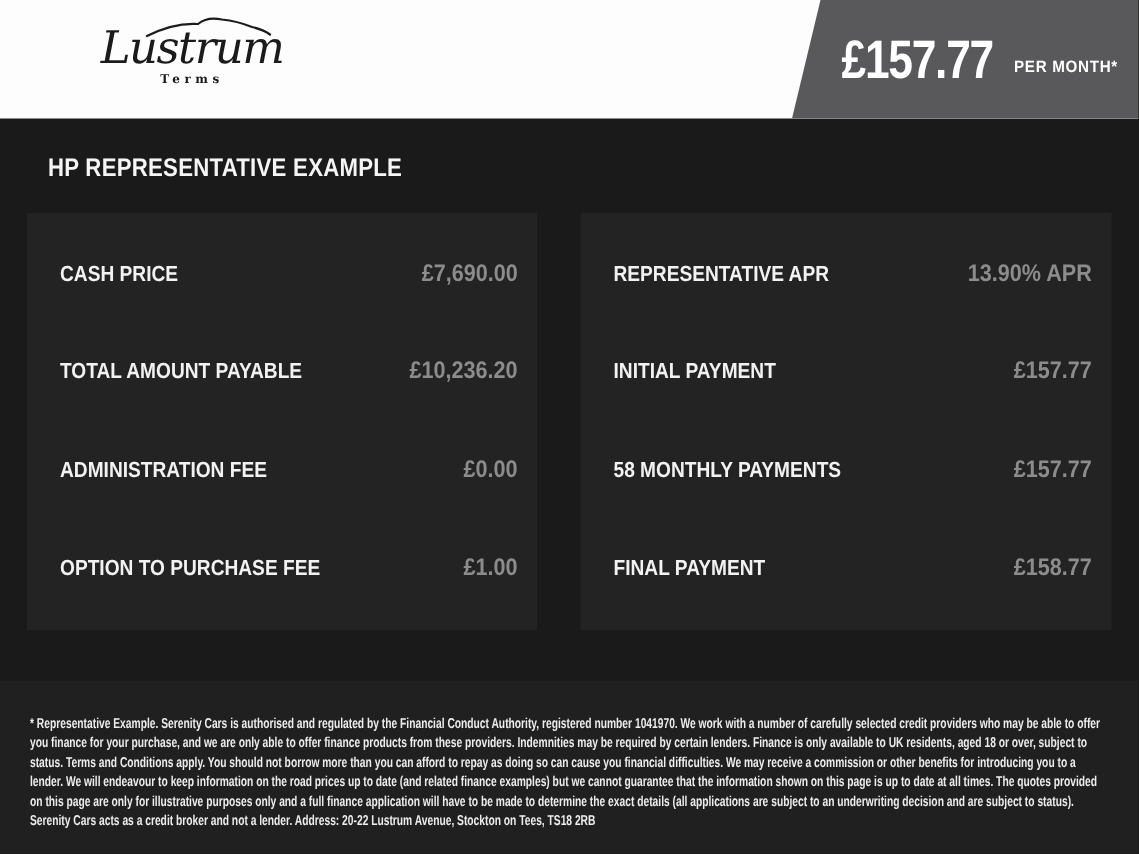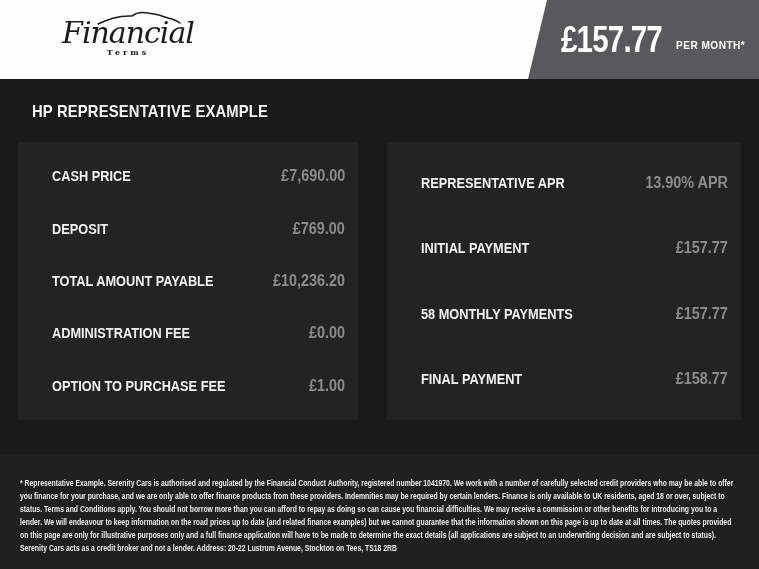--- a/index.html
+++ b/index.html
@@ -56,21 +56,21 @@
     position:absolute; left:18px; top:142px; width:723px; height:278px;
     display:flex; gap:29px;
   }
   .panel {
     background:#232323; height:278px;
     display:flex; flex-direction:column; justify-content:space-around;
     padding:8px 13px 8px 22px;
   }
   .panel-left  { width:340px; }
   .panel-right { width:354px; }
-  .row { display:flex; justify-content:space-between; align-items:center;margin-left:12px; }
+  .row { display:flex; justify-content:space-between; align-items:center; }
   .row-label {
     display:inline-block; color:#f2f2f2; font-weight:bold; font-size:14.5px;
     transform:scaleX(0.88); transform-origin:0 50%; white-space:nowrap;
   }
   .row-value {
     display:inline-block; color:#8c8c8c; font-weight:bold; font-size:16px;
     transform:scaleX(0.9); transform-origin:100% 50%; white-space:nowrap;
   }
 
   
@@ -86,43 +86,39 @@
 </head>
 <body>
 
 <div class="page">
 
   <header class="header">
     <div class="logo">
       <svg class="swoosh" width="86" height="16" viewBox="0 0 86 16">
         <path d="M2 14 Q 20 5 36 6 Q 42 1 52 3 Q 62 4 72 8 Q 80 10 84 13" fill="none" stroke="#1b1b1b" stroke-width="1.5" stroke-linecap="round"></path>
       </svg>
-      <div class="logo-script">Financial</div>
+      <div class="logo-script">Lustrum</div>
       <div class="logo-sub">Terms</div>
     </div>
     <div class="price-banner">
       <span class="price-amount">£157.77</span>
       <span class="price-period">PER MONTH*</span>
     </div>
   </header>
 
   <div class="title-band">
     <h1 class="page-title">HP REPRESENTATIVE EXAMPLE</h1>
   </div>
 
   <main class="panels">
 
     <section class="panel panel-left">
       <div class="row">
         <span class="row-label">CASH PRICE</span>
         <span class="row-value">£7,690.00</span>
-      </div>
-      <div class="row">
-        <span class="row-label">DEPOSIT</span>
-        <span class="row-value">£769.00</span>
       </div>
       <div class="row">
         <span class="row-label">TOTAL AMOUNT PAYABLE</span>
         <span class="row-value">£10,236.20</span>
       </div>
       <div class="row">
         <span class="row-label">ADMINISTRATION FEE</span>
         <span class="row-value">£0.00</span>
       </div>
       <div class="row">

